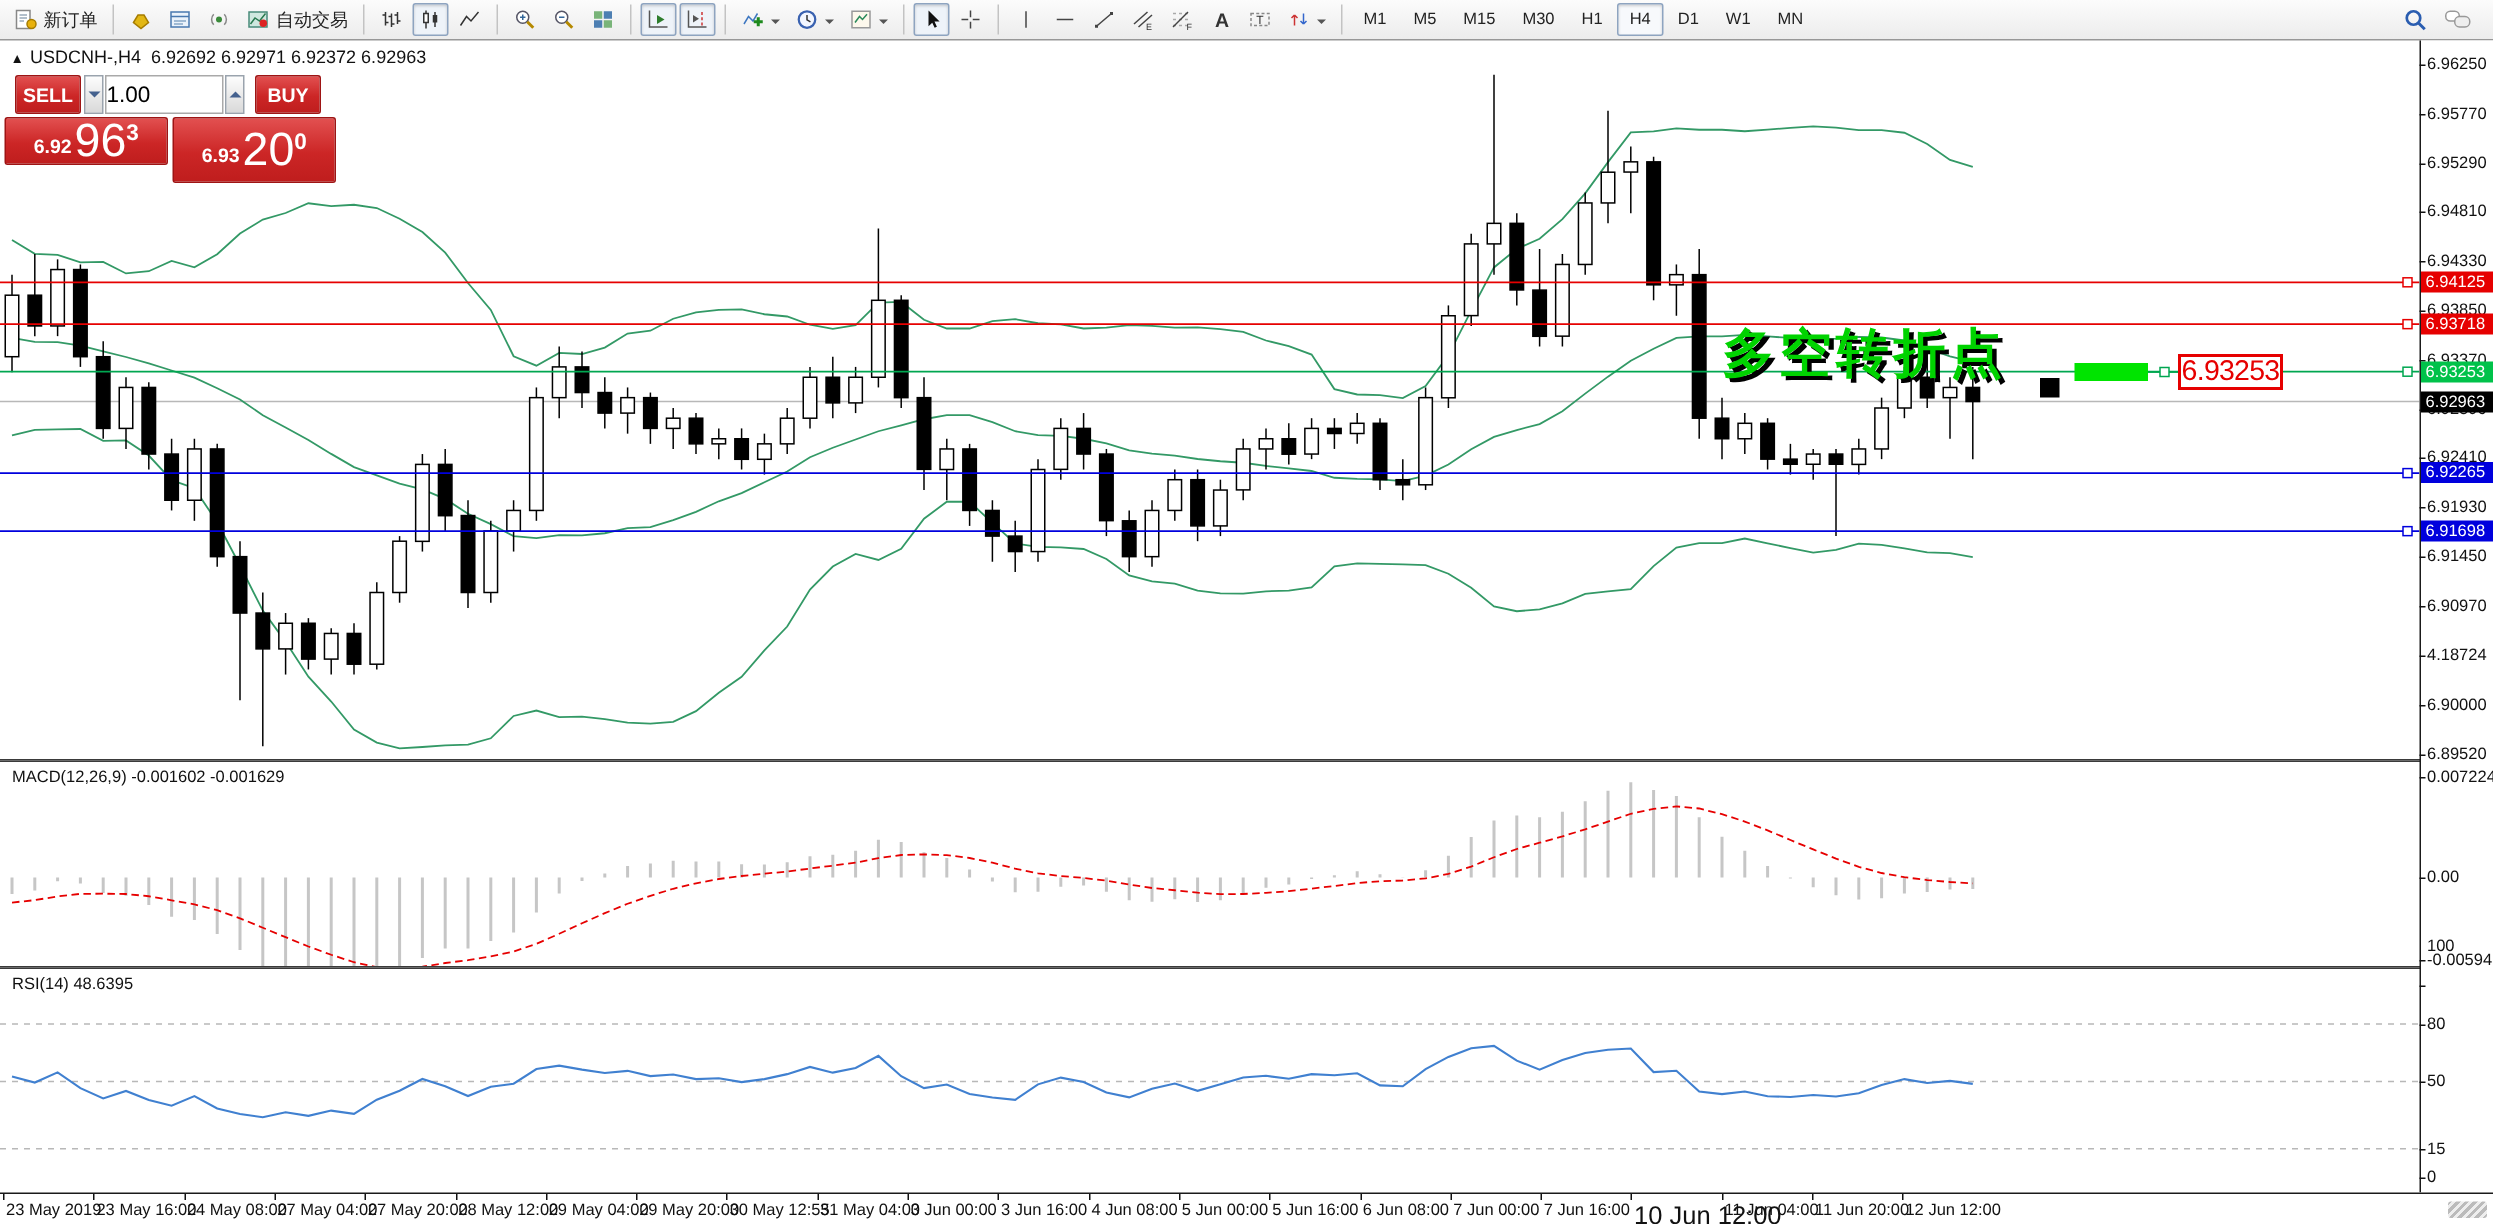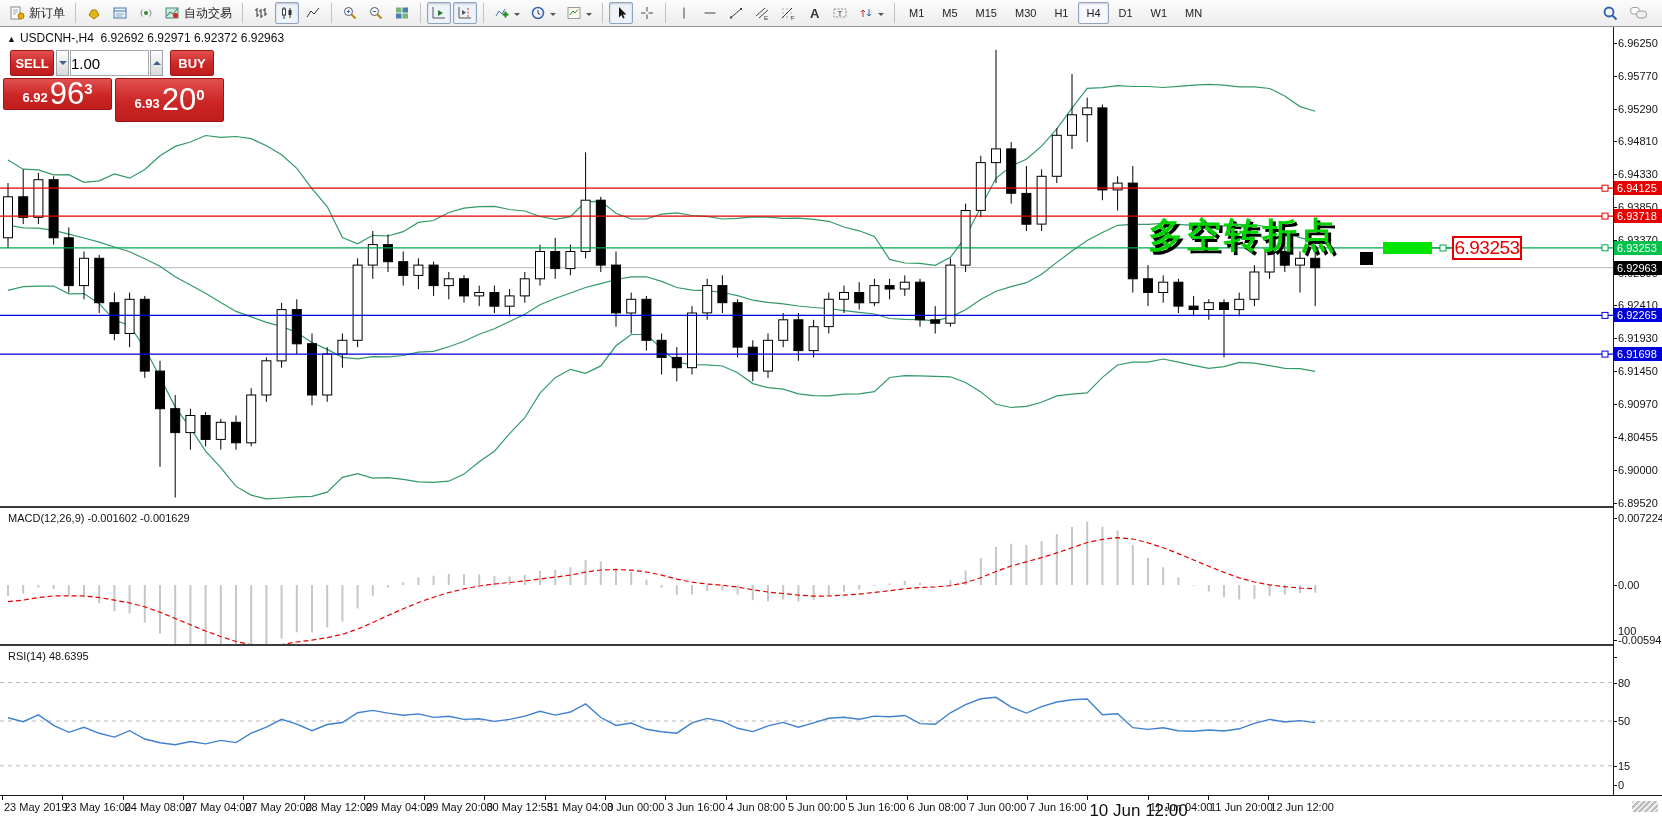--- a/index.html
+++ b/index.html
@@ -630,21 +630,21 @@
     <div style="position: absolute; left: 4px; top: 239.656px; font-size: 11px; color: rgb(17, 17, 17);">6.92890</div>
     <div style="position: absolute; left: -1px; top: 278.464px; width: 4px; height: 1px; background: rgb(17, 17, 17);"></div>
     <div style="position: absolute; left: 4px; top: 272.464px; font-size: 11px; color: rgb(17, 17, 17);">6.92410</div>
     <div style="position: absolute; left: -1px; top: 311.272px; width: 4px; height: 1px; background: rgb(17, 17, 17);"></div>
     <div style="position: absolute; left: 4px; top: 305.272px; font-size: 11px; color: rgb(17, 17, 17);">6.91930</div>
     <div style="position: absolute; left: -1px; top: 344.08px; width: 4px; height: 1px; background: rgb(17, 17, 17);"></div>
     <div style="position: absolute; left: 4px; top: 338.08px; font-size: 11px; color: rgb(17, 17, 17);">6.91450</div>
     <div style="position: absolute; left: -1px; top: 376.888px; width: 4px; height: 1px; background: rgb(17, 17, 17);"></div>
     <div style="position: absolute; left: 4px; top: 370.888px; font-size: 11px; color: rgb(17, 17, 17);">6.90970</div>
     <div style="position: absolute; left: -1px; top: 409.696px; width: 4px; height: 1px; background: rgb(17, 17, 17);"></div>
-    <div style="position: absolute; left: 4px; top: 403.696px; font-size: 11px; color: rgb(17, 17, 17);">4.80455</div>
+    <div style="position: absolute; left: 4px; top: 403.696px; font-size: 11px; color: rgb(17, 17, 17);">4.18724</div>
     <div style="position: absolute; left: -1px; top: 443.188px; width: 4px; height: 1px; background: rgb(17, 17, 17);"></div>
     <div style="position: absolute; left: 4px; top: 437.188px; font-size: 11px; color: rgb(17, 17, 17);">6.90000</div>
     <div style="position: absolute; left: -1px; top: 475.995px; width: 4px; height: 1px; background: rgb(17, 17, 17);"></div>
     <div style="position: absolute; left: 4px; top: 469.995px; font-size: 11px; color: rgb(17, 17, 17);">6.89520</div>
     <div style="position: absolute; left: 0px; top: 154.244px; width: 48px; height: 14px; line-height: 14px; font-size: 11px; color: rgb(255, 255, 255); padding-left: 3px; background: rgb(230, 0, 0);">6.94125</div>
     <div style="position: absolute; left: 0px; top: 182.062px; width: 48px; height: 14px; line-height: 14px; font-size: 11px; color: rgb(255, 255, 255); padding-left: 3px; background: rgb(230, 0, 0);">6.93718</div>
     <div style="position: absolute; left: 0px; top: 213.845px; width: 48px; height: 14px; line-height: 14px; font-size: 11px; color: rgb(255, 255, 255); padding-left: 3px; background: rgb(0, 194, 74);">6.93253</div>
     <div style="position: absolute; left: 0px; top: 281.375px; width: 48px; height: 14px; line-height: 14px; font-size: 11px; color: rgb(255, 255, 255); padding-left: 3px; background: rgb(0, 0, 221);">6.92265</div>
     <div style="position: absolute; left: 0px; top: 320.129px; width: 48px; height: 14px; line-height: 14px; font-size: 11px; color: rgb(255, 255, 255); padding-left: 3px; background: rgb(0, 0, 221);">6.91698</div>
     <div style="position: absolute; left: 0px; top: 233.666px; width: 48px; height: 14px; line-height: 14px; font-size: 11px; color: rgb(255, 255, 255); padding-left: 3px; background: rgb(0, 0, 0);">6.92963</div>

